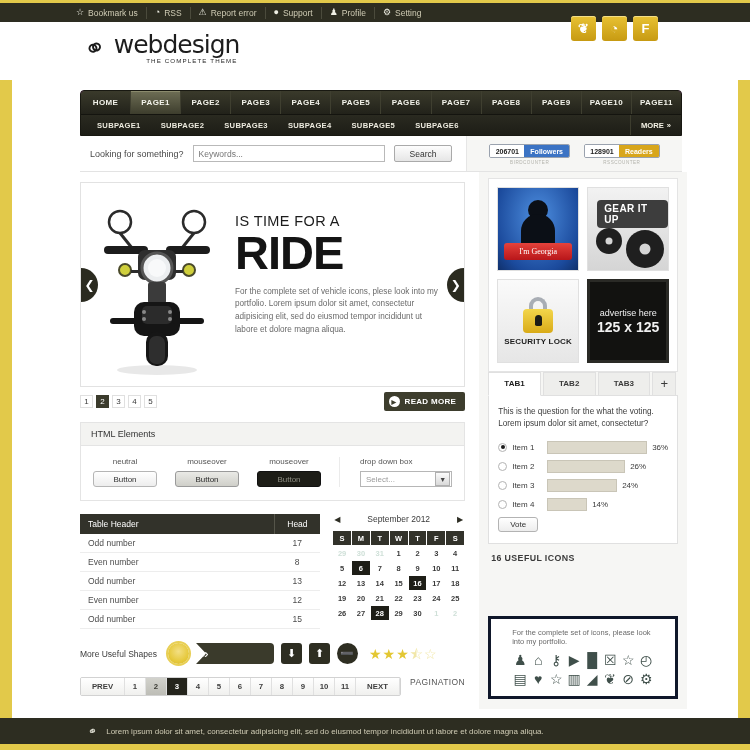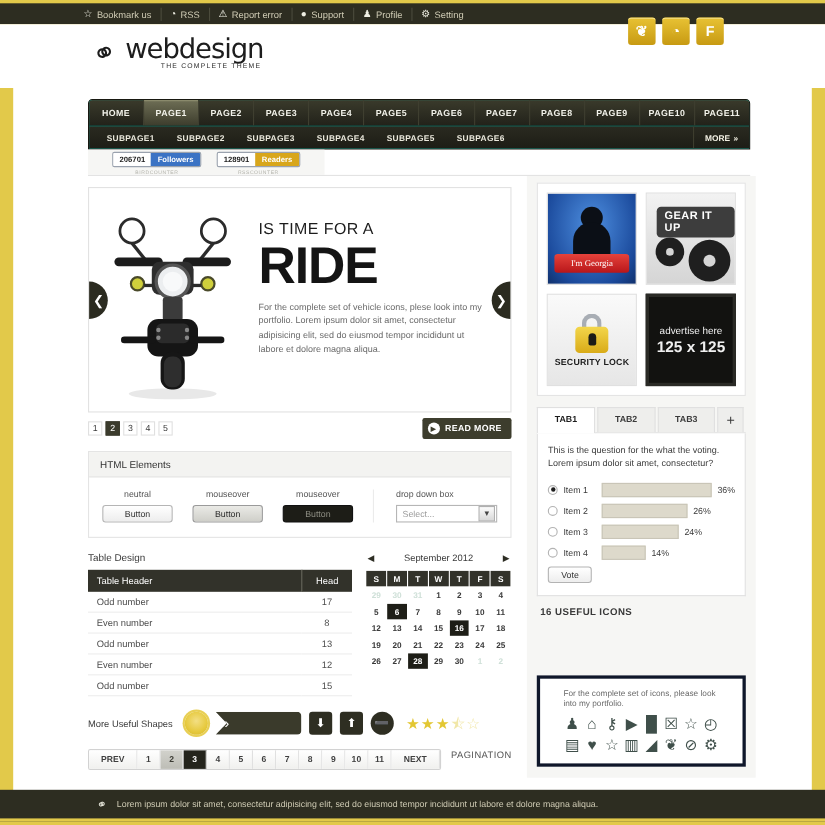--- a/index.html
+++ b/index.html
@@ -80,21 +80,21 @@
     background: #fff;
     margin: 0 12px;
     padding: 0 0 0 0;
     height: 645px;
     position: relative;
   }
   .inner { padding: 10px 56px 0 68px; }
 
   
   .nav {
-    background: #14b8a6;
+    background: #701a75;
     border-radius: 4px 4px 0 0;
     overflow: hidden;
     border: 1px solid #181811;
   }
   .nav-main {
     display: flex;
     height: 24px;
     background: linear-gradient(#3a3a2b,#22221a);
     border-bottom: 1px solid #14140f;
   }
@@ -412,21 +412,21 @@
   .lock-hole { width: 7px; height: 11px; background: #1c1c16; border-radius: 4px 4px 2px 2px; }
   .lock-cap { font-size: 8px; font-weight: bold; color: #1d1d1d; margin-top: 4px; letter-spacing: .2px; }
   .ad4 {
     background: #121210; flex-direction: column; color: #f0f0f0;
     border: 3px solid #2a2a26;
   }
   .ad4 .l1 { font-size: 9px; }
   .ad4 .l2 { font-size: 14px; font-weight: bold; margin-top: 1px; }
 
   
-  .tabs-wrap { margin-top: 10px; }
+  .tabs-wrap { }
   .tabs { display: flex; border-bottom: 1px solid #e0e0e0; }
   .tab {
     flex: 1; text-align: center; font-size: 8px; font-weight: bold;
     color: #3a3a3a; padding: 6px 0 5px;
     background: #eeeeec; border: 1px solid #e0e0e0; border-bottom: none;
     margin-right: 2px;
   }
   .tab.active { background: #fff; color: #1c1c1c; border-bottom: 1px solid #fff; margin-bottom: -1px; }
   .tab.plus { flex: 0 0 24px; font-size: 13px; font-weight: normal; padding: 3px 0 4px; }
   .poll { background: #fff; border: 1px solid #e0e0e0; border-top: none; padding: 10px 9px 11px; }
@@ -546,20 +546,25 @@
               <span class="sub-item">SUBPAGE6</span>
             </div>
           <div class="nav-more">
             <span>MORE</span>
             <span>»</span>
           </div>
         </div>
       </div>
 
       <div class="searchrow">
+        <div class="search-left">
+          <span class="search-label">Looking for something?</span>
+          <input class="search-input" placeholder="Keywords..." style="">
+          <button class="search-btn">Search</button>
+        </div>
         <div class="search-right" id="counters">
             <div class="counter">
               <div class="counter-box">
                 <span class="counter-num">206701</span>
                 <span class="counter-tag" style="background: rgb(59, 115, 196);">Followers</span>
               </div>
               <div class="counter-cap">BIRDCOUNTER</div>
             </div>
             <div class="counter">
               <div class="counter-box">
@@ -650,21 +655,20 @@
                 <div class="dd">
                   <span>Select...</span>
                   <span class="dd-arrow">▼</span>
                 </div>
               </div>
             </div>
           </div>
 
           <div class="tc-wrap">
             <div class="tbl-col">
-              <div class="sec-cap">Table Design</div>
               <table class="dt">
                 <thead>
                     <tr id="dt-head">
                       <th>Table Header</th>
                       <th class="r">Head</th>
                     </tr>
                   </thead>
                 <tbody id="dt-body">
                     <tr>
                       <td>Odd number</td>

